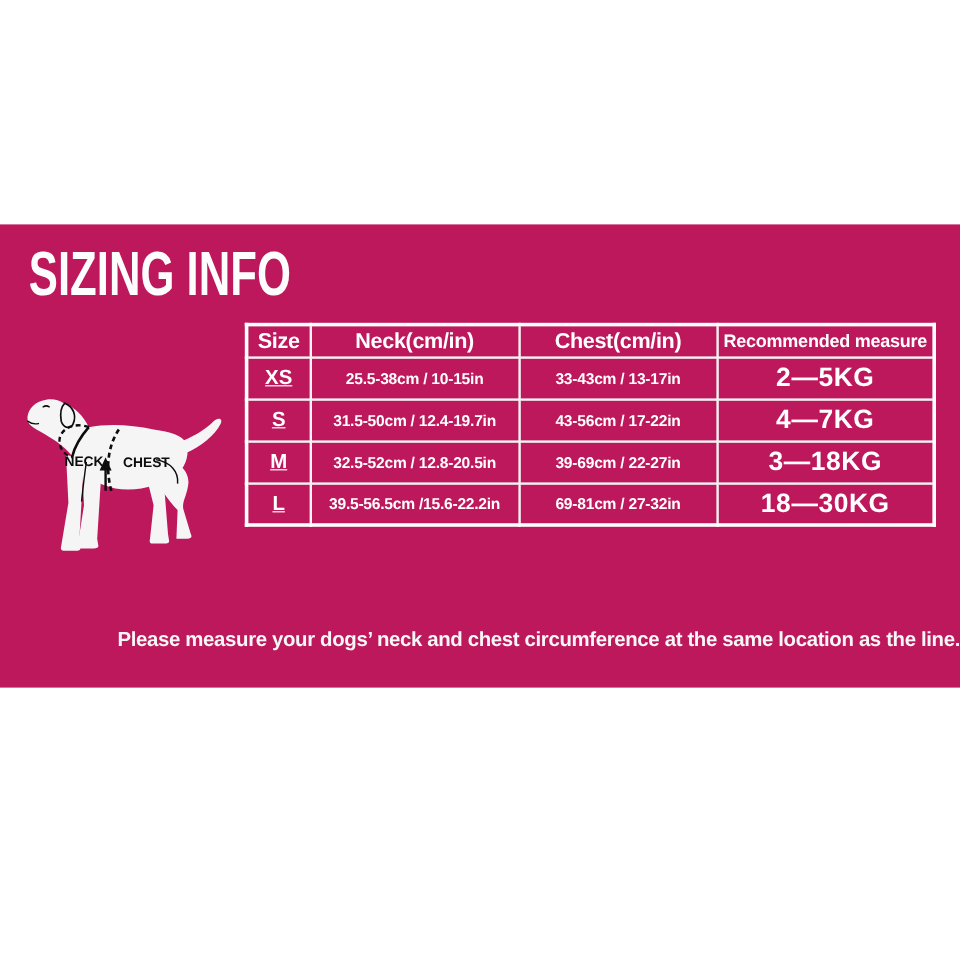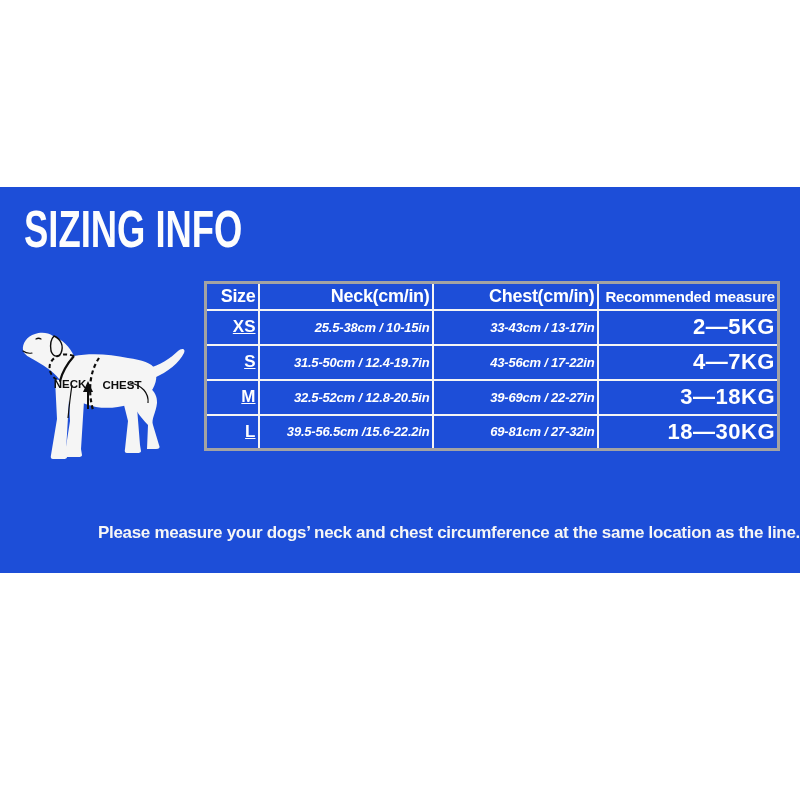--- a/index.html
+++ b/index.html
@@ -11,21 +11,21 @@
     background: #ffffff;
     overflow: hidden;
     font-family: "Liberation Sans", sans-serif;
   }
   .panel {
     position: absolute;
     left: 0;
     top: 187px;
     width: 800px;
     height: 386px;
-    background: #1d4ed8;
+    background: #be185d;
   }
   .title {
     position: absolute;
     left: 24px;
     top: 16px;
     color: #fdfdfd;
     font-size: 52px;
     line-height: 52px;
     font-weight: bold;
     white-space: nowrap;
@@ -35,39 +35,39 @@
   .dog-svg {
     position: absolute;
     left: 10px;
     top: 136px;
     width: 200px;
     height: 180px;
   }
   table.size-table {
     position: absolute;
     left: 204px;
-    top: 94px;
+    top: 82px;
     border-collapse: collapse;
-    border: 3px solid #a3a3a3;
+    border: 3px solid #ffffff;
     color: #ffffff;
-    text-align: right;
+    text-align: center;
     table-layout: fixed;
   }
   .size-table th, .size-table td {
     border: 2px solid #f4f4f4;
     font-weight: bold;
     white-space: nowrap;
     overflow: hidden;
     padding: 0 2px;
   }
   .size-table th { height: 27px; font-size: 18px; letter-spacing: -0.3px; }
   .size-table th.weight-head { font-size: 15px; letter-spacing: -0.2px; }
   .size-table td { height: 35px; }
   .size-table td.size-cell { font-size: 17px; text-decoration: underline; }
-  .size-table td.meas-cell { font-size: 13px; letter-spacing: -0.2px; font-style: italic; }
+  .size-table td.meas-cell { font-size: 13px; letter-spacing: -0.2px; }
   .size-table td.weight-cell { font-size: 22px; letter-spacing: 0.5px; }
   .note {
     position: absolute;
     left: 0;
     top: 334px;
     width: 800px;
     text-align: right;
     color: #f6f6f6;
     font-size: 17px;
     font-weight: bold;

